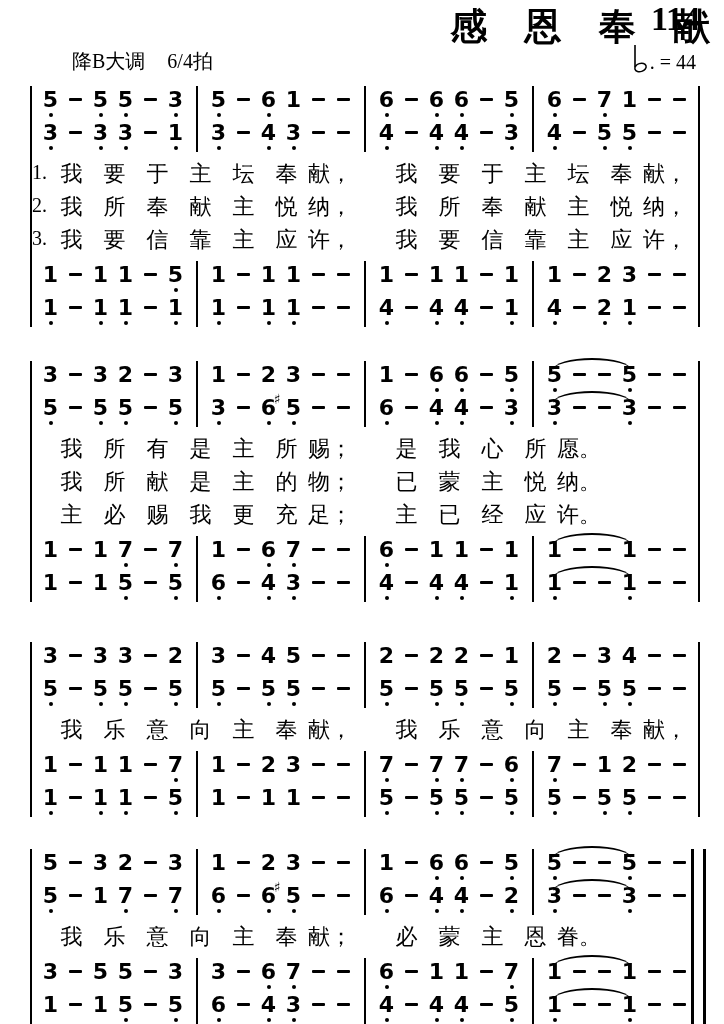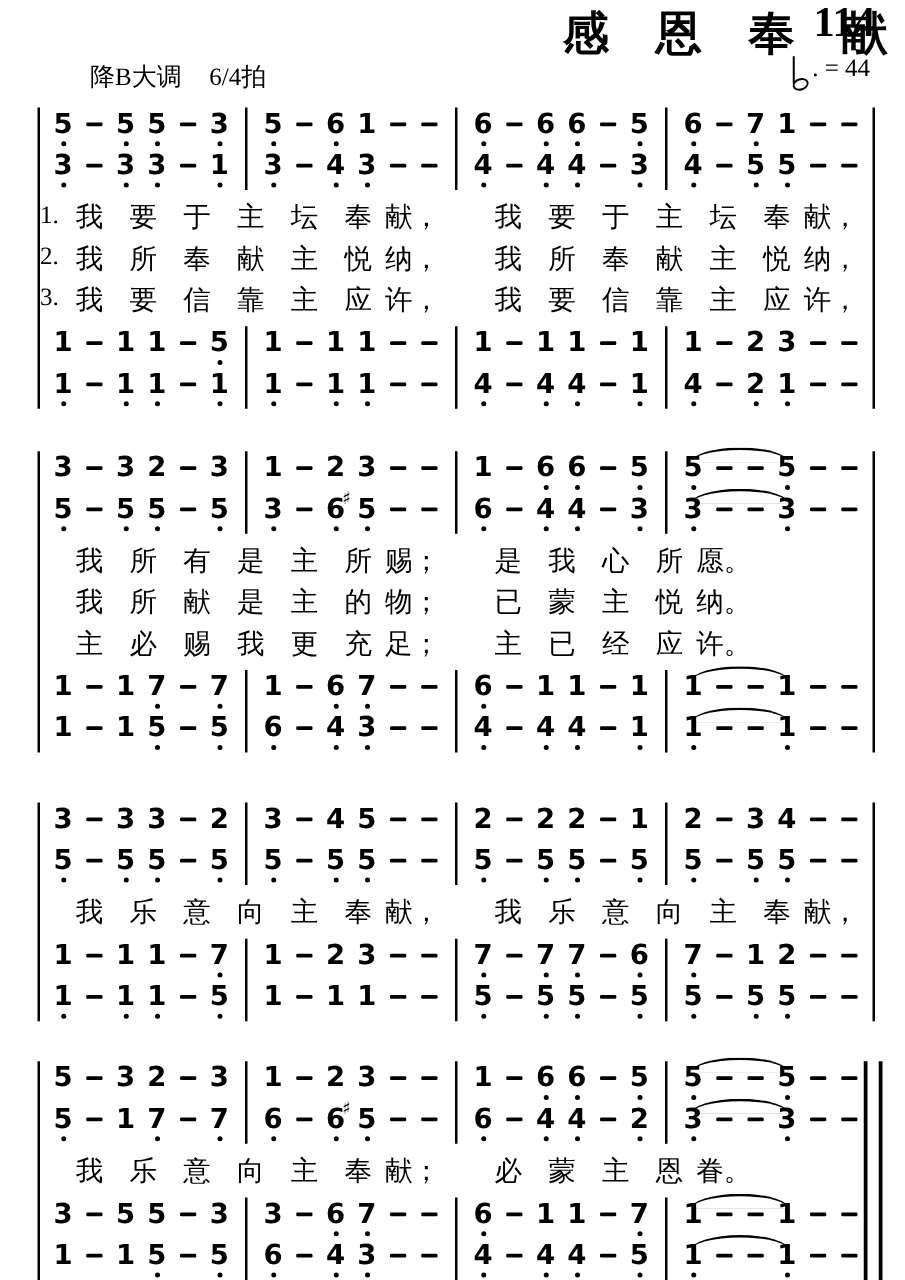--- a/index.html
+++ b/index.html
@@ -14,21 +14,21 @@
   }
   .hymn-no{
     position:absolute;top:0px;right:24px;font-size:34px;font-weight:700;text-align:center;
   }
   .meta{
     position:absolute;top:48px;left:40px;font-size:20px;white-space:nowrap;margin-left:32px;
   }
   .meta .gap{display:inline-block;width:22px;}
   .tempo{
     position:absolute;top:44px;right:28px;font-size:20px;
-    display:flex;align-items:flex-start;gap:2px;
+    display:flex;align-items:flex-end;gap:2px;
   }
   .tempo svg{display:block;margin-bottom:1px;}
   #score{position:absolute;top:86px;left:30px;width:670px;}
   .system{position:relative;margin-bottom:34px;}
   .system.gap-lg{margin-bottom:40px;}
   .system.gap-md{margin-bottom:32px;}
   .sysbar{position:absolute;top:0;bottom:0;width:2px;background:#000;}
   .sysbar.left{left:0;}
   .sysbar.right{right:0;}
   .sysbar.right-double{right:-6px;width:9px;background:none;

